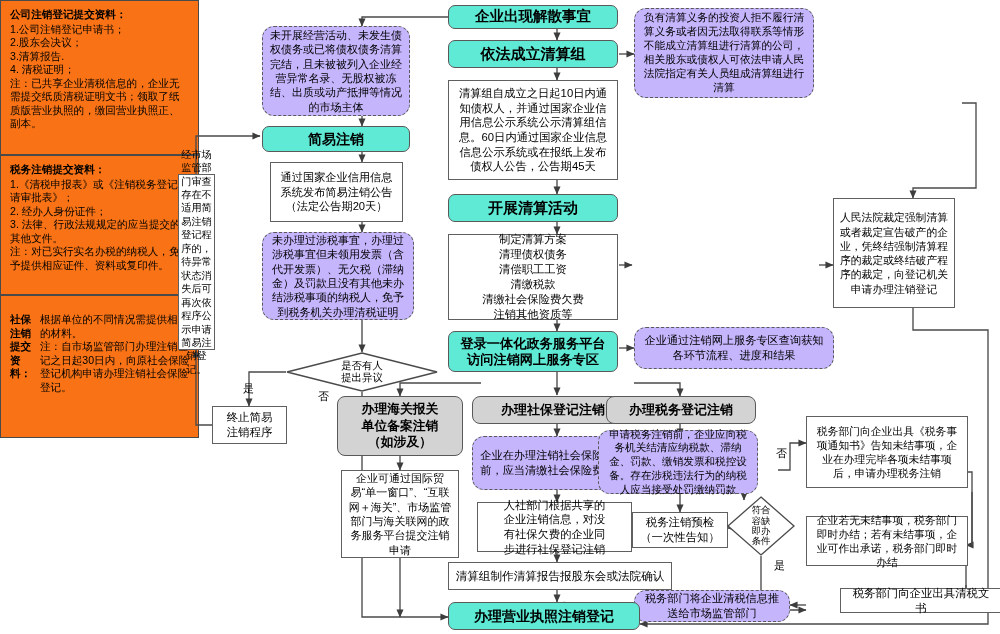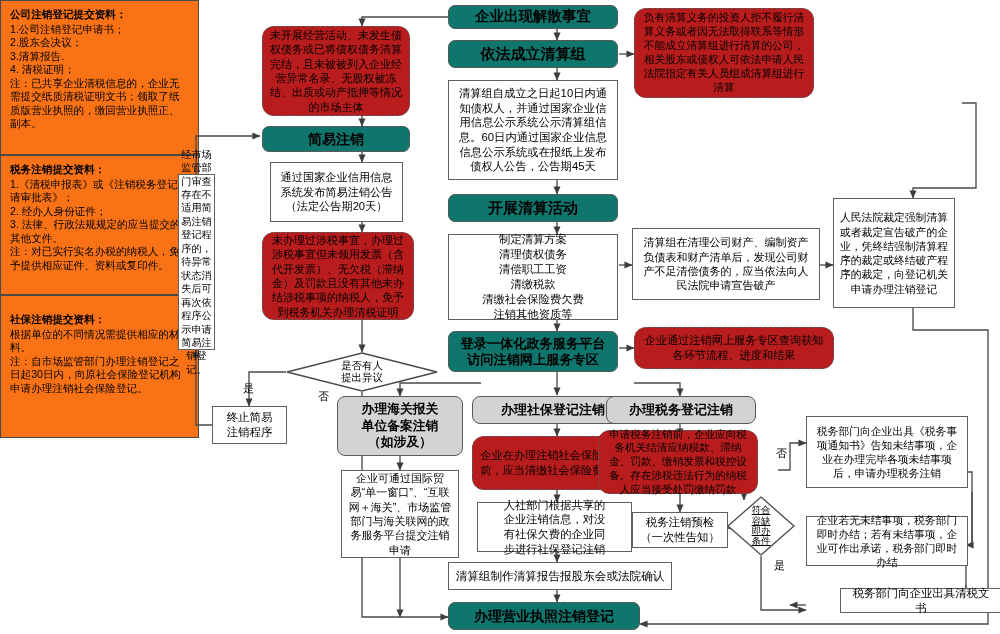--- a/index.html
+++ b/index.html
@@ -22,33 +22,33 @@
     display: flex;
     align-items: center;
     justify-content: center;
     text-align: center;
     color: #000;
     line-height: 1.18;
     white-space: pre-line;
   }
   
   .proc-main {
-    background: #0f766e;
+    background: #5eead4;
     border: 1.4px solid #595959;
     border-radius: 7px;
     font-weight: bold;
   }
   
   .rect {
     background: #ffffff;
     border: 1.2px solid #606060;
   }
   
   .note {
-    background: #b91c1c;
+    background: #c4b5fd;
     border: 1.4px dashed #5a5a5a;
     border-radius: 12px;
   }
   
   .proc-sub {
     background: #d3d3d3;
     border: 1.4px solid #595959;
     border-radius: 8px;
     font-weight: bold;
   }
@@ -199,21 +199,21 @@
   </div>
 
   <div class="panel" style="left:46px; top:227px; width:180px; height:124px; font-size:10.6px; line-height:1.28;">
     <span class="panel-title">税务注销提交资料：</span>
     <span class="panel-body">1.《清税申报表》或《注销税务登记申请审批表》；
 2. 经办人身份证件；
 3. 法律、行政法规规定的应当提交的其他文件。
 注：对已实行实名办税的纳税人，免予提供相应证件、资料或复印件。</span>
   </div>
 
-  <div class="panel" style="left:46px; top:393px; width:180px; height:117px; font-size:10.6px; line-height:1.28; display:flex; flex-direction:column; justify-content:flex-start; padding-top:17px;">
+  <div class="panel" style="left:46px; top:393px; width:180px; height:117px; font-size:10.6px; line-height:1.28; display:flex; flex-direction:row; justify-content:flex-start; padding-top:17px;">
     <span class="panel-title">社保注销提交资料：</span>
     <span class="panel-body">根据单位的不同情况需提供相应的材料。
 注：自市场监管部门办理注销登记之日起30日内，向原社会保险登记机构申请办理注销社会保险登记。</span>
   </div>
 
   <div class="node proc-main" style="left:448px; top:5px; width:170px; height:24px; font-size:14.5px;">
     <span>企业出现解散事宜</span>
   </div>
 
   <div class="node proc-main" style="left:448px; top:40px; width:170px; height:28px; font-size:15px;">
@@ -315,21 +315,21 @@
 
   <div class="node rect" style="left:632px; top:512px; width:96px; height:36px; font-size:11.4px; line-height:1.3;">
     <span>税务注销预检
 （一次性告知）</span>
   </div>
 
   <div class="decision" style="left:727px; top:496px; width:68px; height:60px;">
     <svg class="dshape" viewBox="0 0 68 60" preserveAspectRatio="none">
       <polygon points="34,1 67,30 34,59 1,30" fill="#ffffff" stroke="#4a4a4a" stroke-width="1.3"></polygon>
     </svg>
-    <div class="dlabel" style="font-size:9.4px; line-height:1.1;text-decoration:underline;">符合
+    <div class="dlabel" style="font-size:9.4px; line-height:1.1;">符合
 容缺
 即办
 条件</div>
   </div>
 
   <div class="edge-label" style="left:776px; top:446px; font-size:11px;">
     <span>否</span>
   </div>
   <div class="edge-label" style="left:774px; top:558px; font-size:11px;">
     <span>是</span>
@@ -340,36 +340,36 @@
   </div>
 
   <div class="node rect" style="left:806px; top:516px; width:162px; height:50px; font-size:10.8px; padding:2px 6px; line-height:1.3;">
     <span style="white-space:normal;">企业若无未结事项，税务部门即时办结；若有未结事项，企业可作出承诺，税务部门即时办结</span>
   </div>
 
   <div class="node rect" style="left:840px; top:588px; width:162px; height:25px; font-size:11.4px; padding:2px 6px; line-height:1.3;">
     <span style="white-space:normal;">税务部门向企业出具清税文书</span>
   </div>
 
+  <div class="node note" style="left:634px; top:590px; width:156px; height:32px; font-size:11.2px; padding:1px 5px; line-height:1.3;">
+    <span style="white-space:normal;">税务部门将企业清税信息推送给市场监管部门</span>
+  </div>
 
   <div class="node rect" style="left:448px; top:562px; width:224px; height:28px; font-size:11.6px; padding:1px 5px; line-height:1.3;">
     <span style="white-space:normal;">清算组制作清算报告报股东会或法院确认</span>
   </div>
 
   <div class="node proc-main" style="left:448px; top:602px; width:192px; height:28px; font-size:14px;">
     <span>办理营业执照注销登记</span>
   </div>
 
   <div class="node note" style="left:634px; top:8px; width:180px; height:90px; font-size:10.7px; padding:2px 7px; line-height:1.3;">
     <span style="white-space:normal;">负有清算义务的投资人拒不履行清算义务或者因无法取得联系等情形不能成立清算组进行清算的公司，相关股东或债权人可依法申请人民法院指定有关人员组成清算组进行清算</span>
   </div>
 
-  <div class="node rect" style="left:632px; top:228px; width:188px; height:72px; font-size:11px; padding:2px 7px; line-height:1.3;">
-    <span style="white-space:normal;">清算组在清理公司财产、编制资产负债表和财产清单后，发现公司财产不足清偿债务的，应当依法向人民法院申请宣告破产</span>
-  </div>
 
   <div class="node rect" style="left:833px; top:198px; width:122px; height:110px; font-size:10.8px; padding:2px 6px; line-height:1.32;">
     <span style="white-space:normal;">人民法院裁定强制清算或者裁定宣告破产的企业，凭终结强制清算程序的裁定或终结破产程序的裁定，向登记机关申请办理注销登记</span>
   </div>
 
   <div class="node note" style="left:634px; top:327px; width:200px; height:42px; font-size:11.2px; padding:2px 7px; line-height:1.3;">
     <span style="white-space:normal;">企业通过注销网上服务专区查询获知各环节流程、进度和结果</span>
   </div>
 
 </div>

